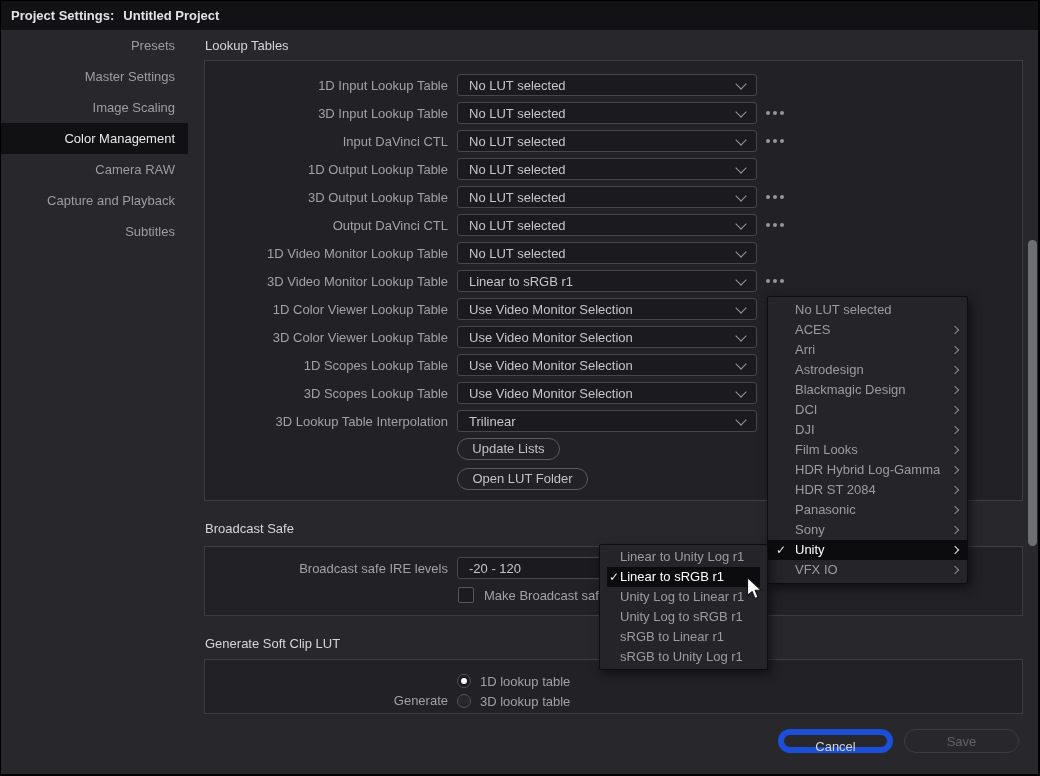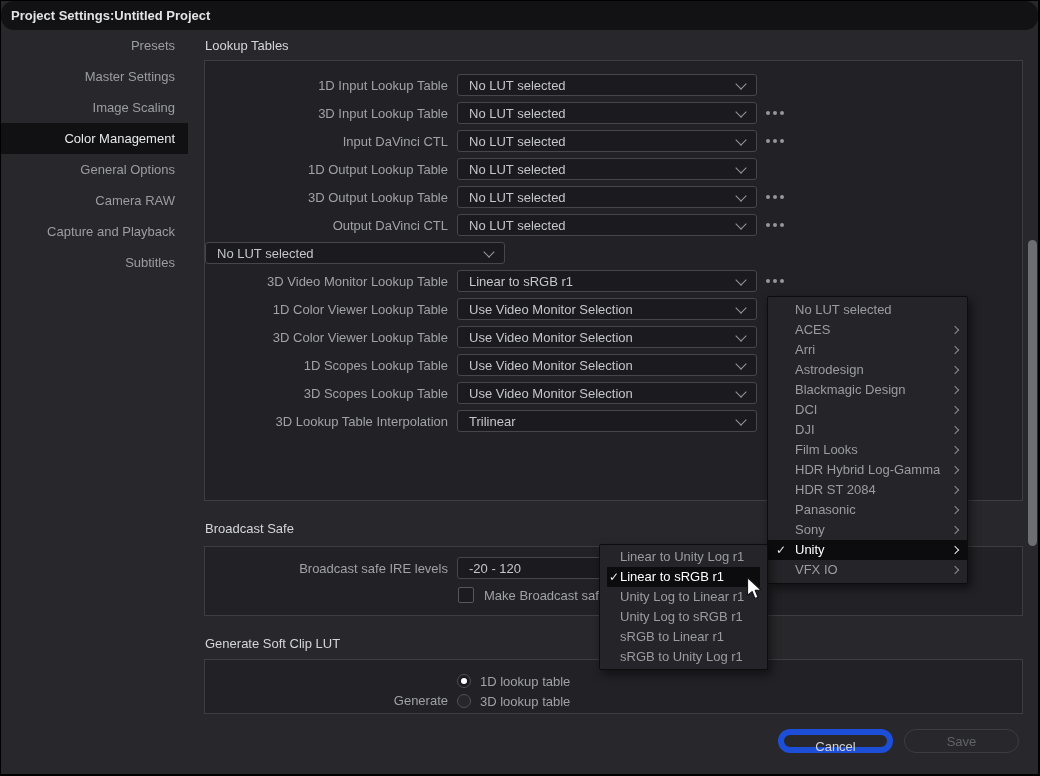--- a/index.html
+++ b/index.html
@@ -4,22 +4,22 @@
 <style>
   html,body{margin:0;padding:0;background:#000;}
   .window{
     position:relative;width:1040px;height:776px;box-sizing:border-box;
     background:#28282c;border:1px solid #000;border-right-width:2px;border-bottom-width:2px;
     font-family:"Liberation Sans","DejaVu Sans",sans-serif;font-size:13px;color:#9b9ca0;
     overflow:hidden;
   }
   
   .titlebar{position:absolute;left:0;top:0;width:100%;height:29px;background:#121215;
-    display:flex;align-items:center;padding-left:10px;box-sizing:border-box;
-    font-weight:bold;color:#e2e3e5;border-radius:13px;}
+    display:flex;align-items:center;gap:9px;padding-left:10px;box-sizing:border-box;
+    font-weight:bold;color:#e2e3e5;}
   
   .sidebar{position:absolute;left:0;top:29px;width:187px;}
   .side-item{height:31px;line-height:31px;text-align:right;padding-right:13px;color:#9c9da1;cursor:default;}
   .side-item.sel{background:#111114;color:#e8e9eb;}
   
   .section-title{position:absolute;left:204px;color:#d5d6d8;}
   .t1{top:37px}.t2{top:520px}.t3{top:635px}
   
   .panel{position:absolute;left:203px;width:819px;background:#212126;border:1px solid #3d3d42;
     border-radius:0;box-sizing:border-box;}
@@ -89,21 +89,20 @@
   <div class="titlebar">
     <span>Project Settings:</span>
     <span>Untitled Project</span>
   </div>
 
   <nav class="sidebar">
     <div class="side-item">Presets</div>
     <div class="side-item">Master Settings</div>
     <div class="side-item">Image Scaling</div>
     <div class="side-item sel">Color Management</div>
-    <div class="side-item">General Options</div>
     <div class="side-item">Camera RAW</div>
     <div class="side-item">Capture and Playback</div>
     <div class="side-item">Subtitles</div>
   </nav>
 
   <div class="section-title t1">Lookup Tables</div>
 
   <section class="panel p1">
     <div class="lrow">
       <span class="rlabel">1D Input Lookup Table</span>
@@ -169,20 +168,21 @@
       </div>
       <div class="dots">
           <span class="dotsicon">
             <i></i>
             <i></i>
             <i></i>
           </span>
         </div>
     </div>
     <div class="lrow">
+      <span class="rlabel">1D Video Monitor Lookup Table</span>
       <div class="dropdown">
         <span class="dd-value">No LUT selected</span>
         <span class="chev"></span>
       </div>
     </div>
     <div class="lrow">
       <span class="rlabel">3D Video Monitor Lookup Table</span>
       <div class="dropdown">
         <span class="dd-value">Linear to sRGB r1</span>
         <span class="chev"></span>
@@ -222,20 +222,24 @@
         <span class="dd-value">Use Video Monitor Selection</span>
         <span class="chev"></span>
       </div>
     </div>
     <div class="lrow">
       <span class="rlabel">3D Lookup Table Interpolation</span>
       <div class="dropdown">
         <span class="dd-value">Trilinear</span>
         <span class="chev"></span>
       </div>
+    </div>
+    <div class="btnrow">
+      <button class="pillbtn bt1">Update Lists</button>
+      <button class="pillbtn bt2">Open LUT Folder</button>
     </div>
   </section>
 
   <div class="section-title t2">Broadcast Safe</div>
 
   <section class="panel p2">
     <div class="lrow">
       <span class="rlabel">Broadcast safe IRE levels</span>
       <div class="dropdown">
         <span class="dd-value">-20 - 120</span>

